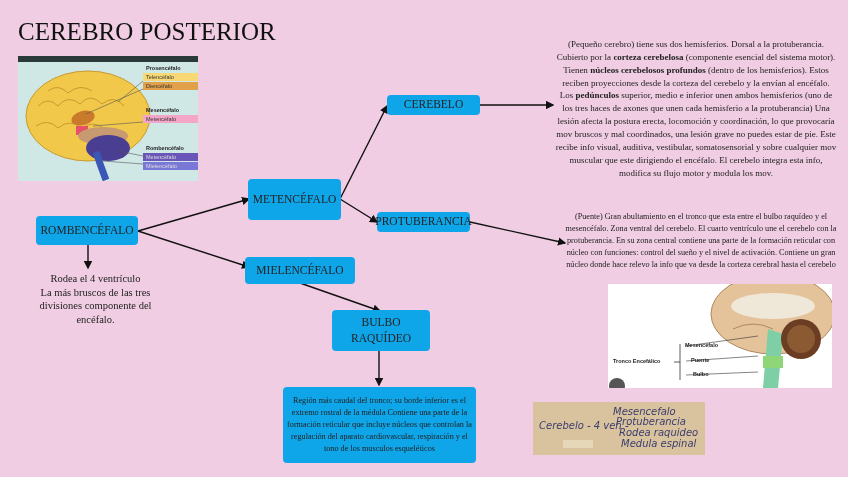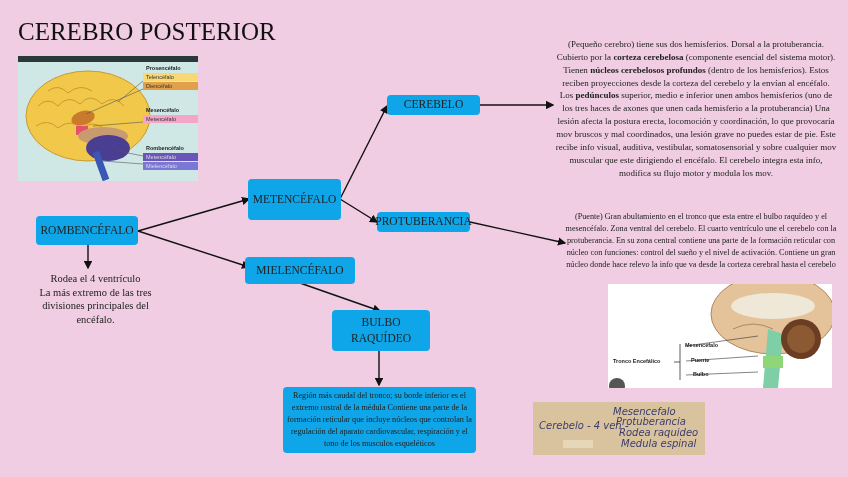--- a/index.html
+++ b/index.html
@@ -103,32 +103,32 @@
 <div class="node" style="left:245px;top:257px;width:110px;height:27px;">MIELENCÉFALO</div>
 <div class="node" style="left:387px;top:95px;width:93px;height:20px;">CEREBELO</div>
 <div class="node" style="left:377px;top:212px;width:93px;height:20px;">PROTUBERANCIA</div>
 <div class="node" style="left:332px;top:310px;width:98px;height:41px;flex-direction:column;">
   <span>BULBO</span>
   <span>RAQUÍDEO</span>
 </div>
 
 <div class="desc" style="left:30px;top:272px;width:115px;font-size:10.5px;line-height:1.3;margin-left:8px;">
   <div>Rodea el 4 ventrículo</div>
-  <div>La más extremo de las tres</div>
-  <div>divisiones principales del</div>
+  <div>La más bruscos de las tres</div>
+  <div>divisiones componente del</div>
   <div>encéfalo.</div>
 </div>
 
 <div class="desc" style="left:555px;top:38px;width:282px;font-size:9px;line-height:1.43;">
   <span>(Pequeño cerebro) tiene sus dos hemisferios. Dorsal a la protuberancia. Cubierto por la </span><b>corteza cerebelosa</b><span> (componente esencial del sistema motor). Tienen </span><b>núcleos cerebelosos profundos</b><span> (dentro de los hemisferios). Estos reciben proyecciones desde la corteza del cerebelo y la envían al encéfalo. Los </span><b>pedúnculos</b><span> superior, medio e inferior unen ambos hemisferios (uno de los tres haces de axones que unen cada hemisferio a la protuberancia) Una lesión afecta la postura erecta, locomoción y coordinación, lo que provocaría mov bruscos y mal coordinados, una lesión grave no puedes estar de pie. Este recibe info visual, auditiva, vestibular, somatosensorial y sobre cualquier mov muscular que este dirigiendo el encéfalo. El cerebelo integra esta info, modifica su flujo motor y modula los mov.</span>
 </div>
 
 <div class="desc" style="left:562px;top:211px;width:278px;font-size:8.2px;line-height:1.45;">(Puente) Gran abultamiento en el tronco que esta entre el bulbo raquídeo y el mesencéfalo. Zona ventral del cerebelo. El cuarto ventrículo une el cerebelo con la protuberancia. En su zona central contiene una parte de la formación reticular con núcleo con funciones: control del sueño y el nivel de activación. Contiene un gran núcleo donde hace relevo la info que va desde la corteza cerebral hasta el cerebelo</div>
 
-<div class="node" style="left:283px;top:387px;width:193px;height:66px;font-size:8.2px;line-height:1.45;padding:2px 4px;">Región más caudal del tronco; su borde inferior es el extremo rostral de la médula Contiene una parte de la formación reticular que incluye núcleos que controlan la regulación del aparato cardiovascular, respiración y el tono de los musculos esqueléticos</div>
+<div class="node" style="left:283px;top:387px;width:193px;height:76px;font-size:8.2px;line-height:1.45;padding:2px 4px;">Región más caudal del tronco; su borde inferior es el extremo rostral de la médula Contiene una parte de la formación reticular que incluye núcleos que controlan la regulación del aparato cardiovascular, respiración y el tono de los musculos esqueléticos</div>
 
 <div class="img2">
   <svg width="224" height="104" style="position:absolute;left:0;top:0">
     <ellipse cx="165" cy="30" rx="62" ry="40" fill="#e5c39a" stroke="#b08760" stroke-width="1"></ellipse>
     <ellipse cx="165" cy="22" rx="42" ry="13" fill="#efe7d8"></ellipse>
     <path d="M125 45 q20 -10 40 0" stroke="#b08760" fill="none"></path>
     <path d="M160 45 L175 50 L170 104 L155 104 Z" fill="#7fcfa6"></path>
     <rect x="155" y="72" width="20" height="12" fill="#8fd678"></rect>
     <circle cx="193" cy="55" r="20" fill="#6b3d22"></circle>
     <circle cx="193" cy="55" r="14" fill="#8b5a32"></circle>

